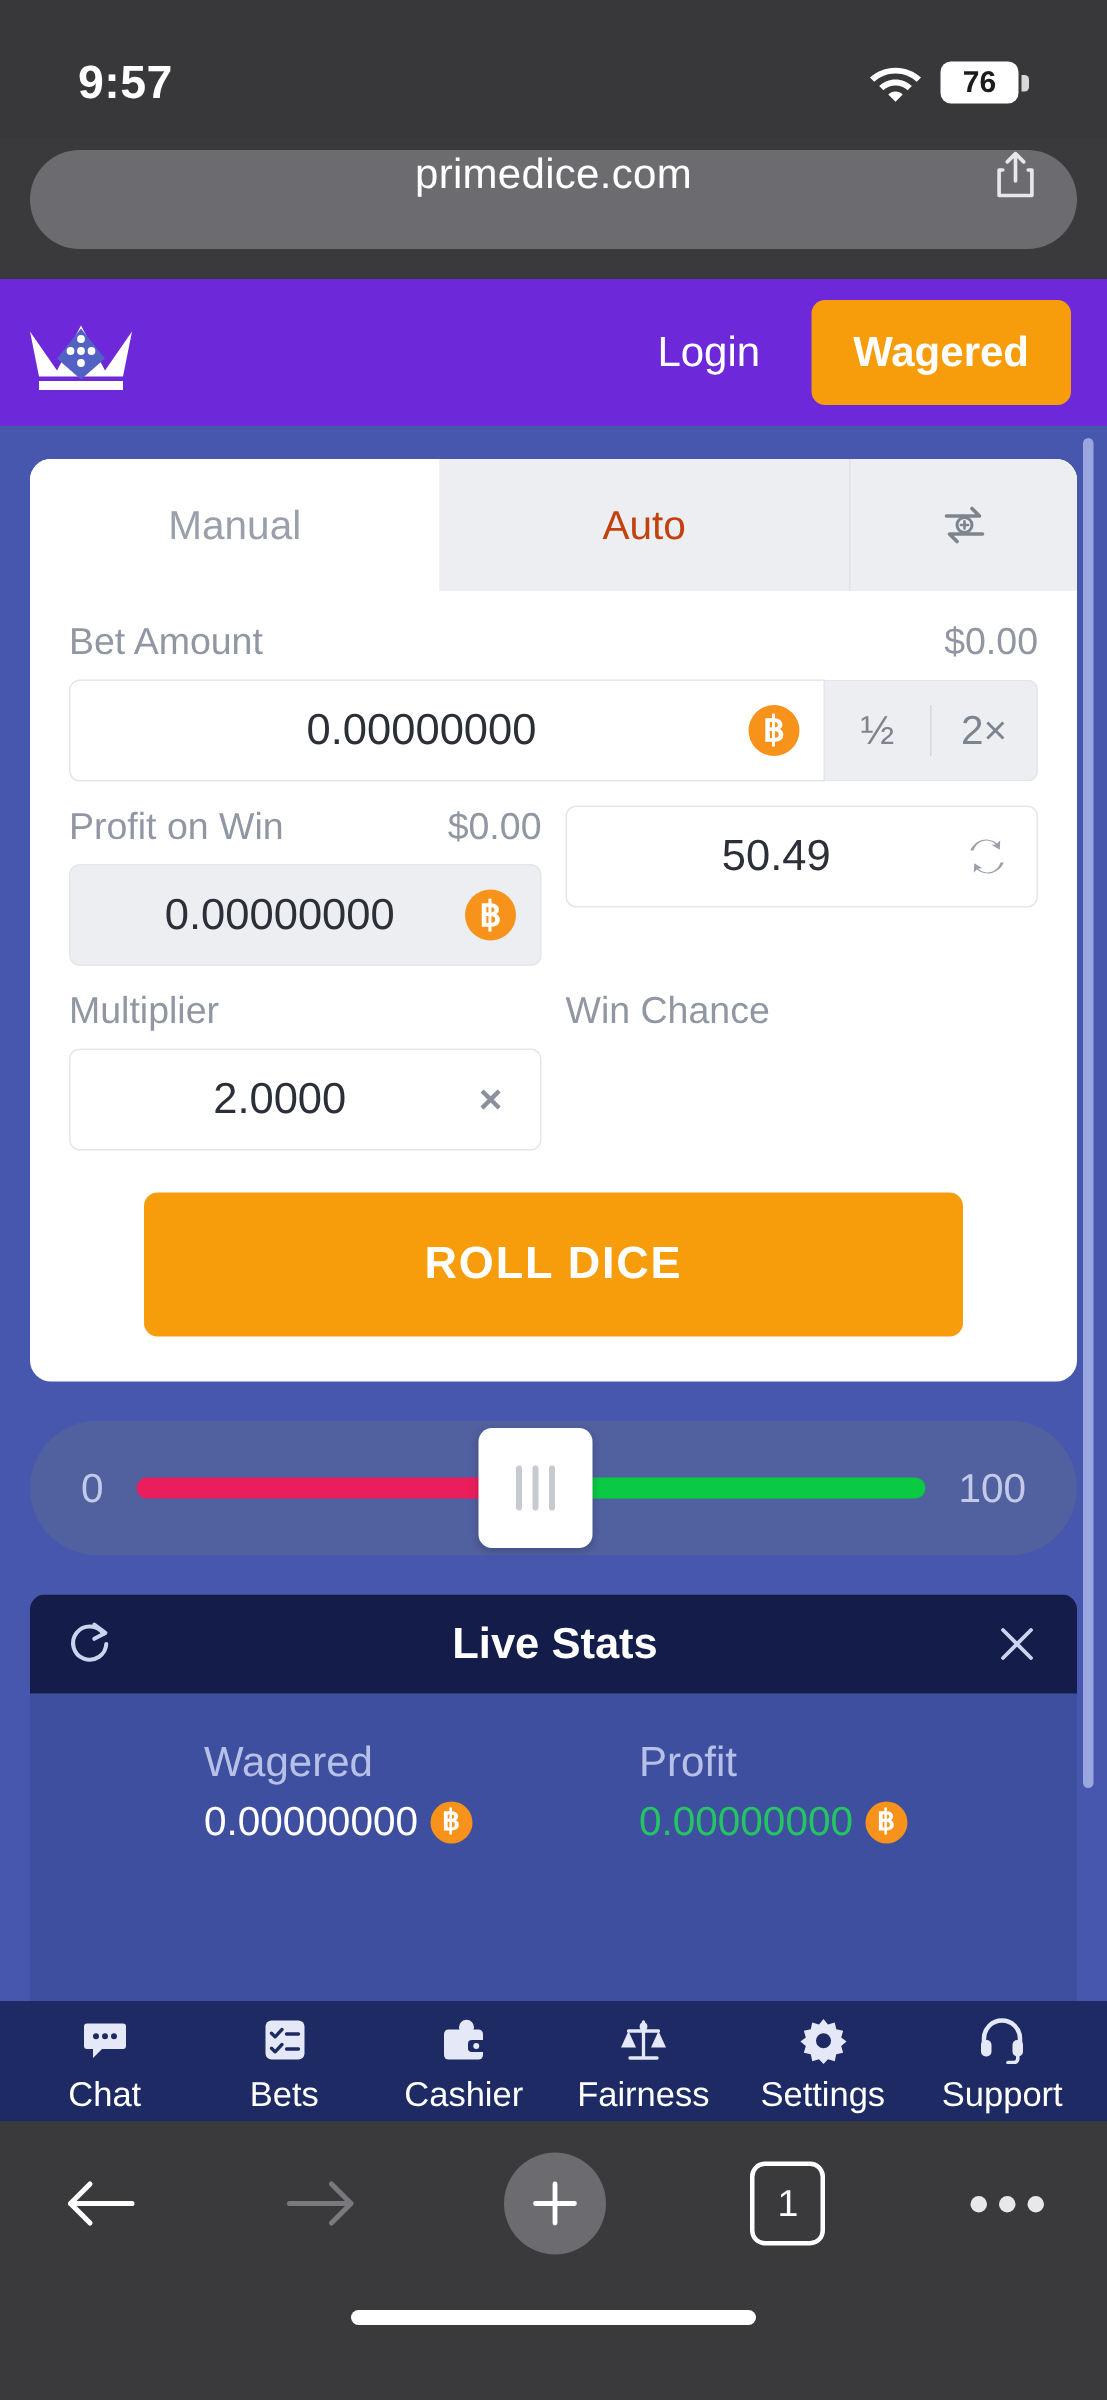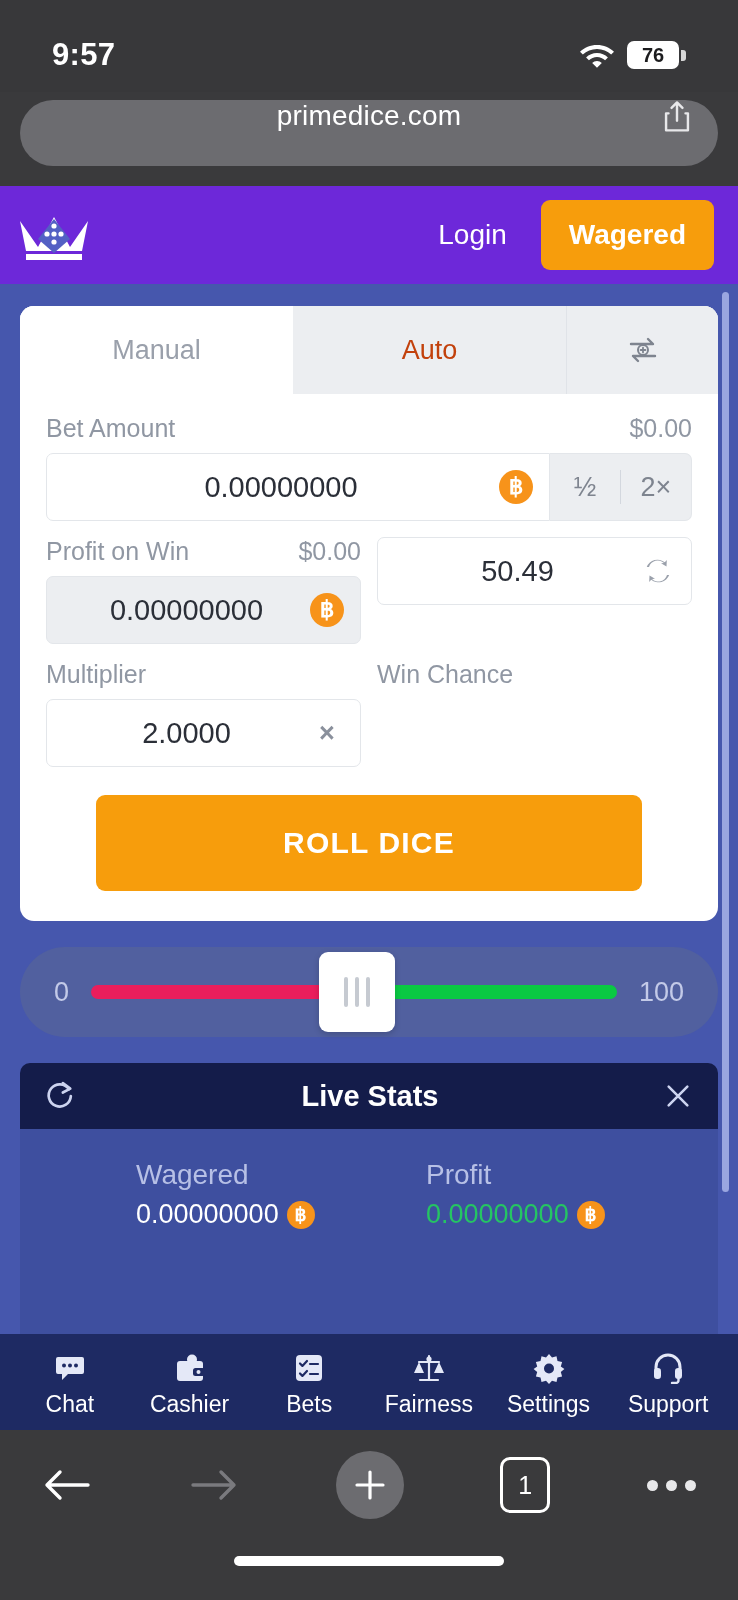--- a/index.html
+++ b/index.html
@@ -159,21 +159,21 @@
   .ls-cell { min-width: 220px; }
   .ls-label { font-size: 28px; color: #b7c0e6; margin-bottom: 8px; }
   .ls-val { font-size: 27px; color: #fff; display: flex; align-items: center; gap: 8px; }
   .ls-val.green { color: #25c463; }
   .ls-btc { width: 28px; height: 28px; border-radius: 50%; background: #f7931a;
     color: #fff; font-size: 19px; font-weight: 700; line-height: 28px; text-align: center;
     font-family: "Liberation Serif", serif; }
 
   
   .app-nav {
-    height: 96px; background: #1e2a63; display: flex; align-items: center;
+    height: 80px; background: #1e2a63; display: flex; align-items: center;
     padding: 6px 10px 0 10px;
   }
   .nav-item {
     flex: 1; display: flex; flex-direction: column; align-items: center; gap: 7px;
     background: none; border: none; font-family: inherit; cursor: pointer;
   }
   .nav-ico { width: 32px; height: 32px; display: block; }
   .nav-lbl { color: #fff; font-size: 23px; }
 
   
@@ -383,36 +383,36 @@
       <svg class="nav-ico" viewBox="0 0 32 32">
         <path fill="#e4e8f7" d="M4 5h24a2 2 0 0 1 2 2v13a2 2 0 0 1-2 2H14l-6 6v-6H4a2 2 0 0 1-2-2V7a2 2 0 0 1 2-2z"></path>
         <circle cx="10" cy="13.5" r="2" fill="#1e2a63"></circle>
           <circle cx="16" cy="13.5" r="2" fill="#1e2a63"></circle>
           <circle cx="22" cy="13.5" r="2" fill="#1e2a63"></circle>
       </svg>
       <span class="nav-lbl">Chat</span>
     </button>
     <button class="nav-item">
       <svg class="nav-ico" viewBox="0 0 32 32">
-        <circle cx="18" cy="7.5" r="5" fill="#e4e8f7"></circle>
-        <rect x="3" y="9" width="26" height="20" rx="3" fill="#e4e8f7"></rect>
-        <rect x="19" y="16" width="12" height="8" rx="2.5" fill="#1e2a63"></rect>
-        <circle cx="24.5" cy="20" r="2" fill="#e4e8f7"></circle>
-      </svg>
-      <span class="nav-lbl">Cashier</span>
-    </button>
-    <button class="nav-item">
-      <svg class="nav-ico" viewBox="0 0 32 32">
         <rect x="3" y="3" width="26" height="26" rx="4" fill="#e4e8f7"></rect>
         <path fill="none" stroke="#1e2a63" stroke-width="2.2" stroke-linecap="round" stroke-linejoin="round" d="M7 11.5l2.4 2.4L14 9"></path>
         <path stroke="#1e2a63" stroke-width="2.2" stroke-linecap="round" d="M17 12h8"></path>
         <path fill="none" stroke="#1e2a63" stroke-width="2.2" stroke-linecap="round" stroke-linejoin="round" d="M7 21.5l2.4 2.4L14 19"></path>
         <path stroke="#1e2a63" stroke-width="2.2" stroke-linecap="round" d="M17 22h8"></path>
       </svg>
       <span class="nav-lbl">Bets</span>
+    </button>
+    <button class="nav-item">
+      <svg class="nav-ico" viewBox="0 0 32 32">
+        <circle cx="18" cy="7.5" r="5" fill="#e4e8f7"></circle>
+        <rect x="3" y="9" width="26" height="20" rx="3" fill="#e4e8f7"></rect>
+        <rect x="19" y="16" width="12" height="8" rx="2.5" fill="#1e2a63"></rect>
+        <circle cx="24.5" cy="20" r="2" fill="#e4e8f7"></circle>
+      </svg>
+      <span class="nav-lbl">Cashier</span>
     </button>
     <button class="nav-item">
       <svg class="nav-ico" viewBox="0 0 32 32">
         <path stroke="#e4e8f7" stroke-width="2.2" stroke-linecap="round" d="M16 4v24M7 28h18M6 10h20"></path>
         <path fill="#e4e8f7" d="M6 10 1 21h10zM26 10l-5 11h10z"></path>
         <circle cx="16" cy="7" r="2.6" fill="#e4e8f7"></circle>
       </svg>
       <span class="nav-lbl">Fairness</span>
     </button>
     <button class="nav-item">

